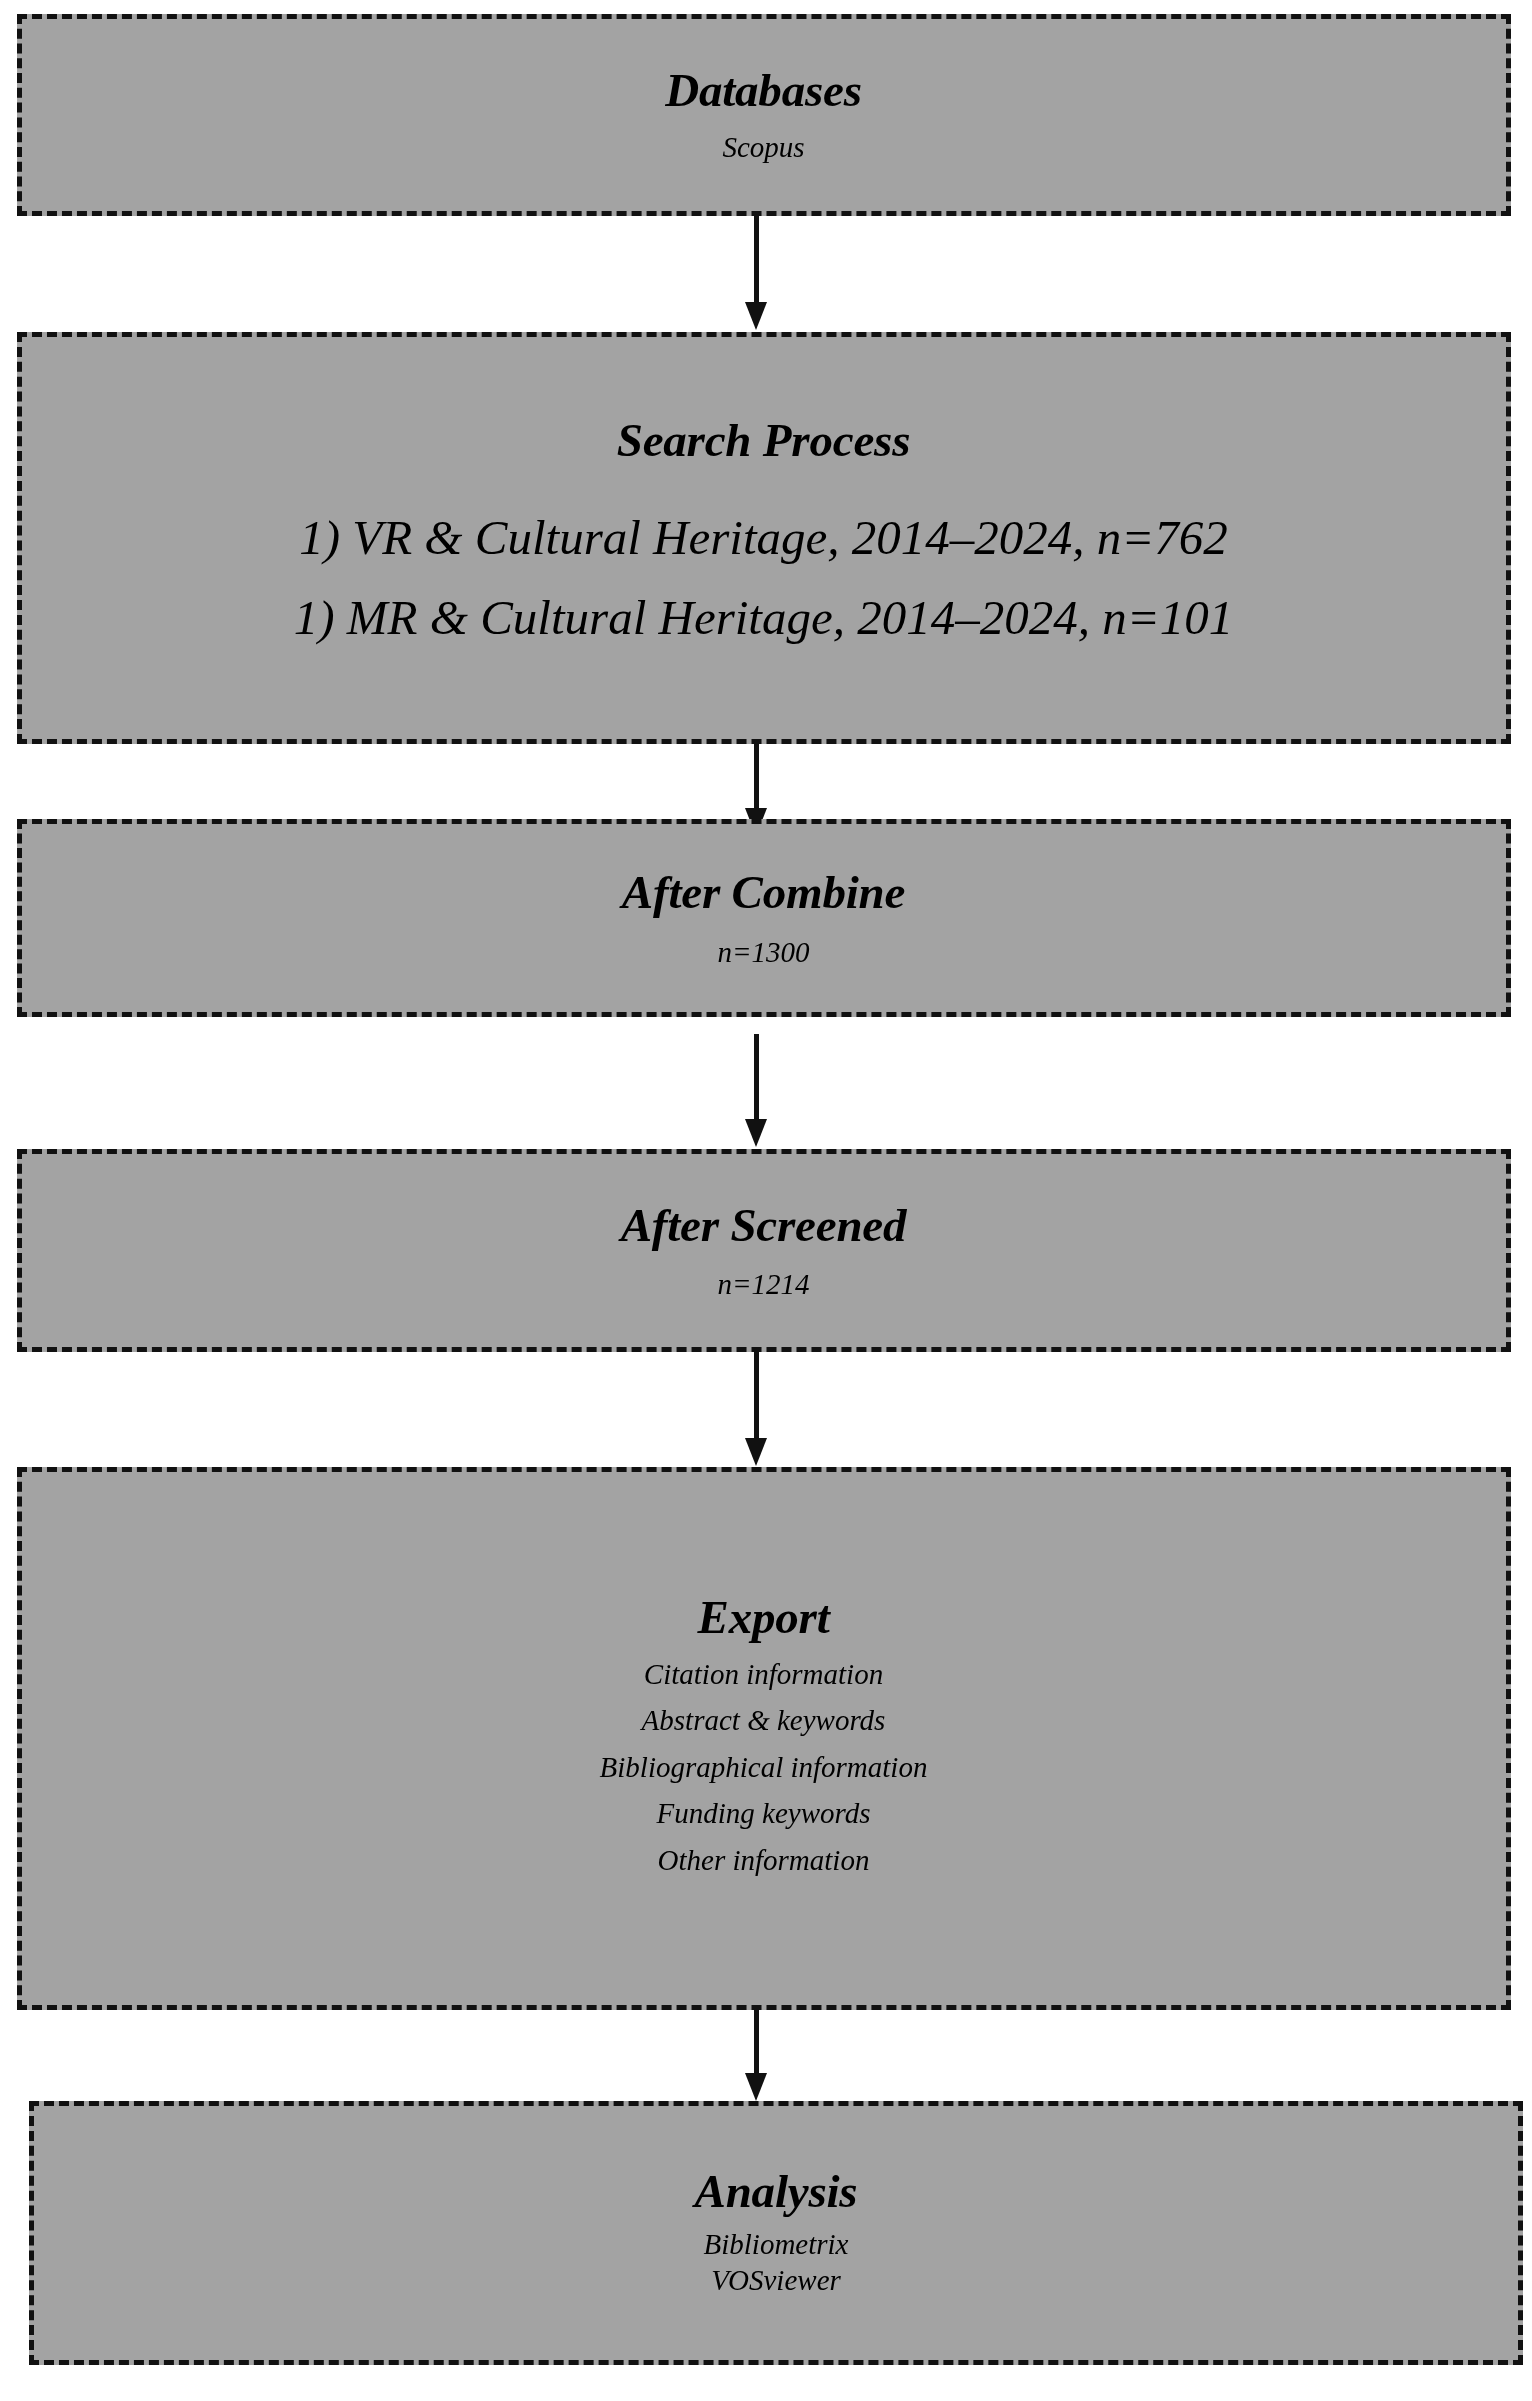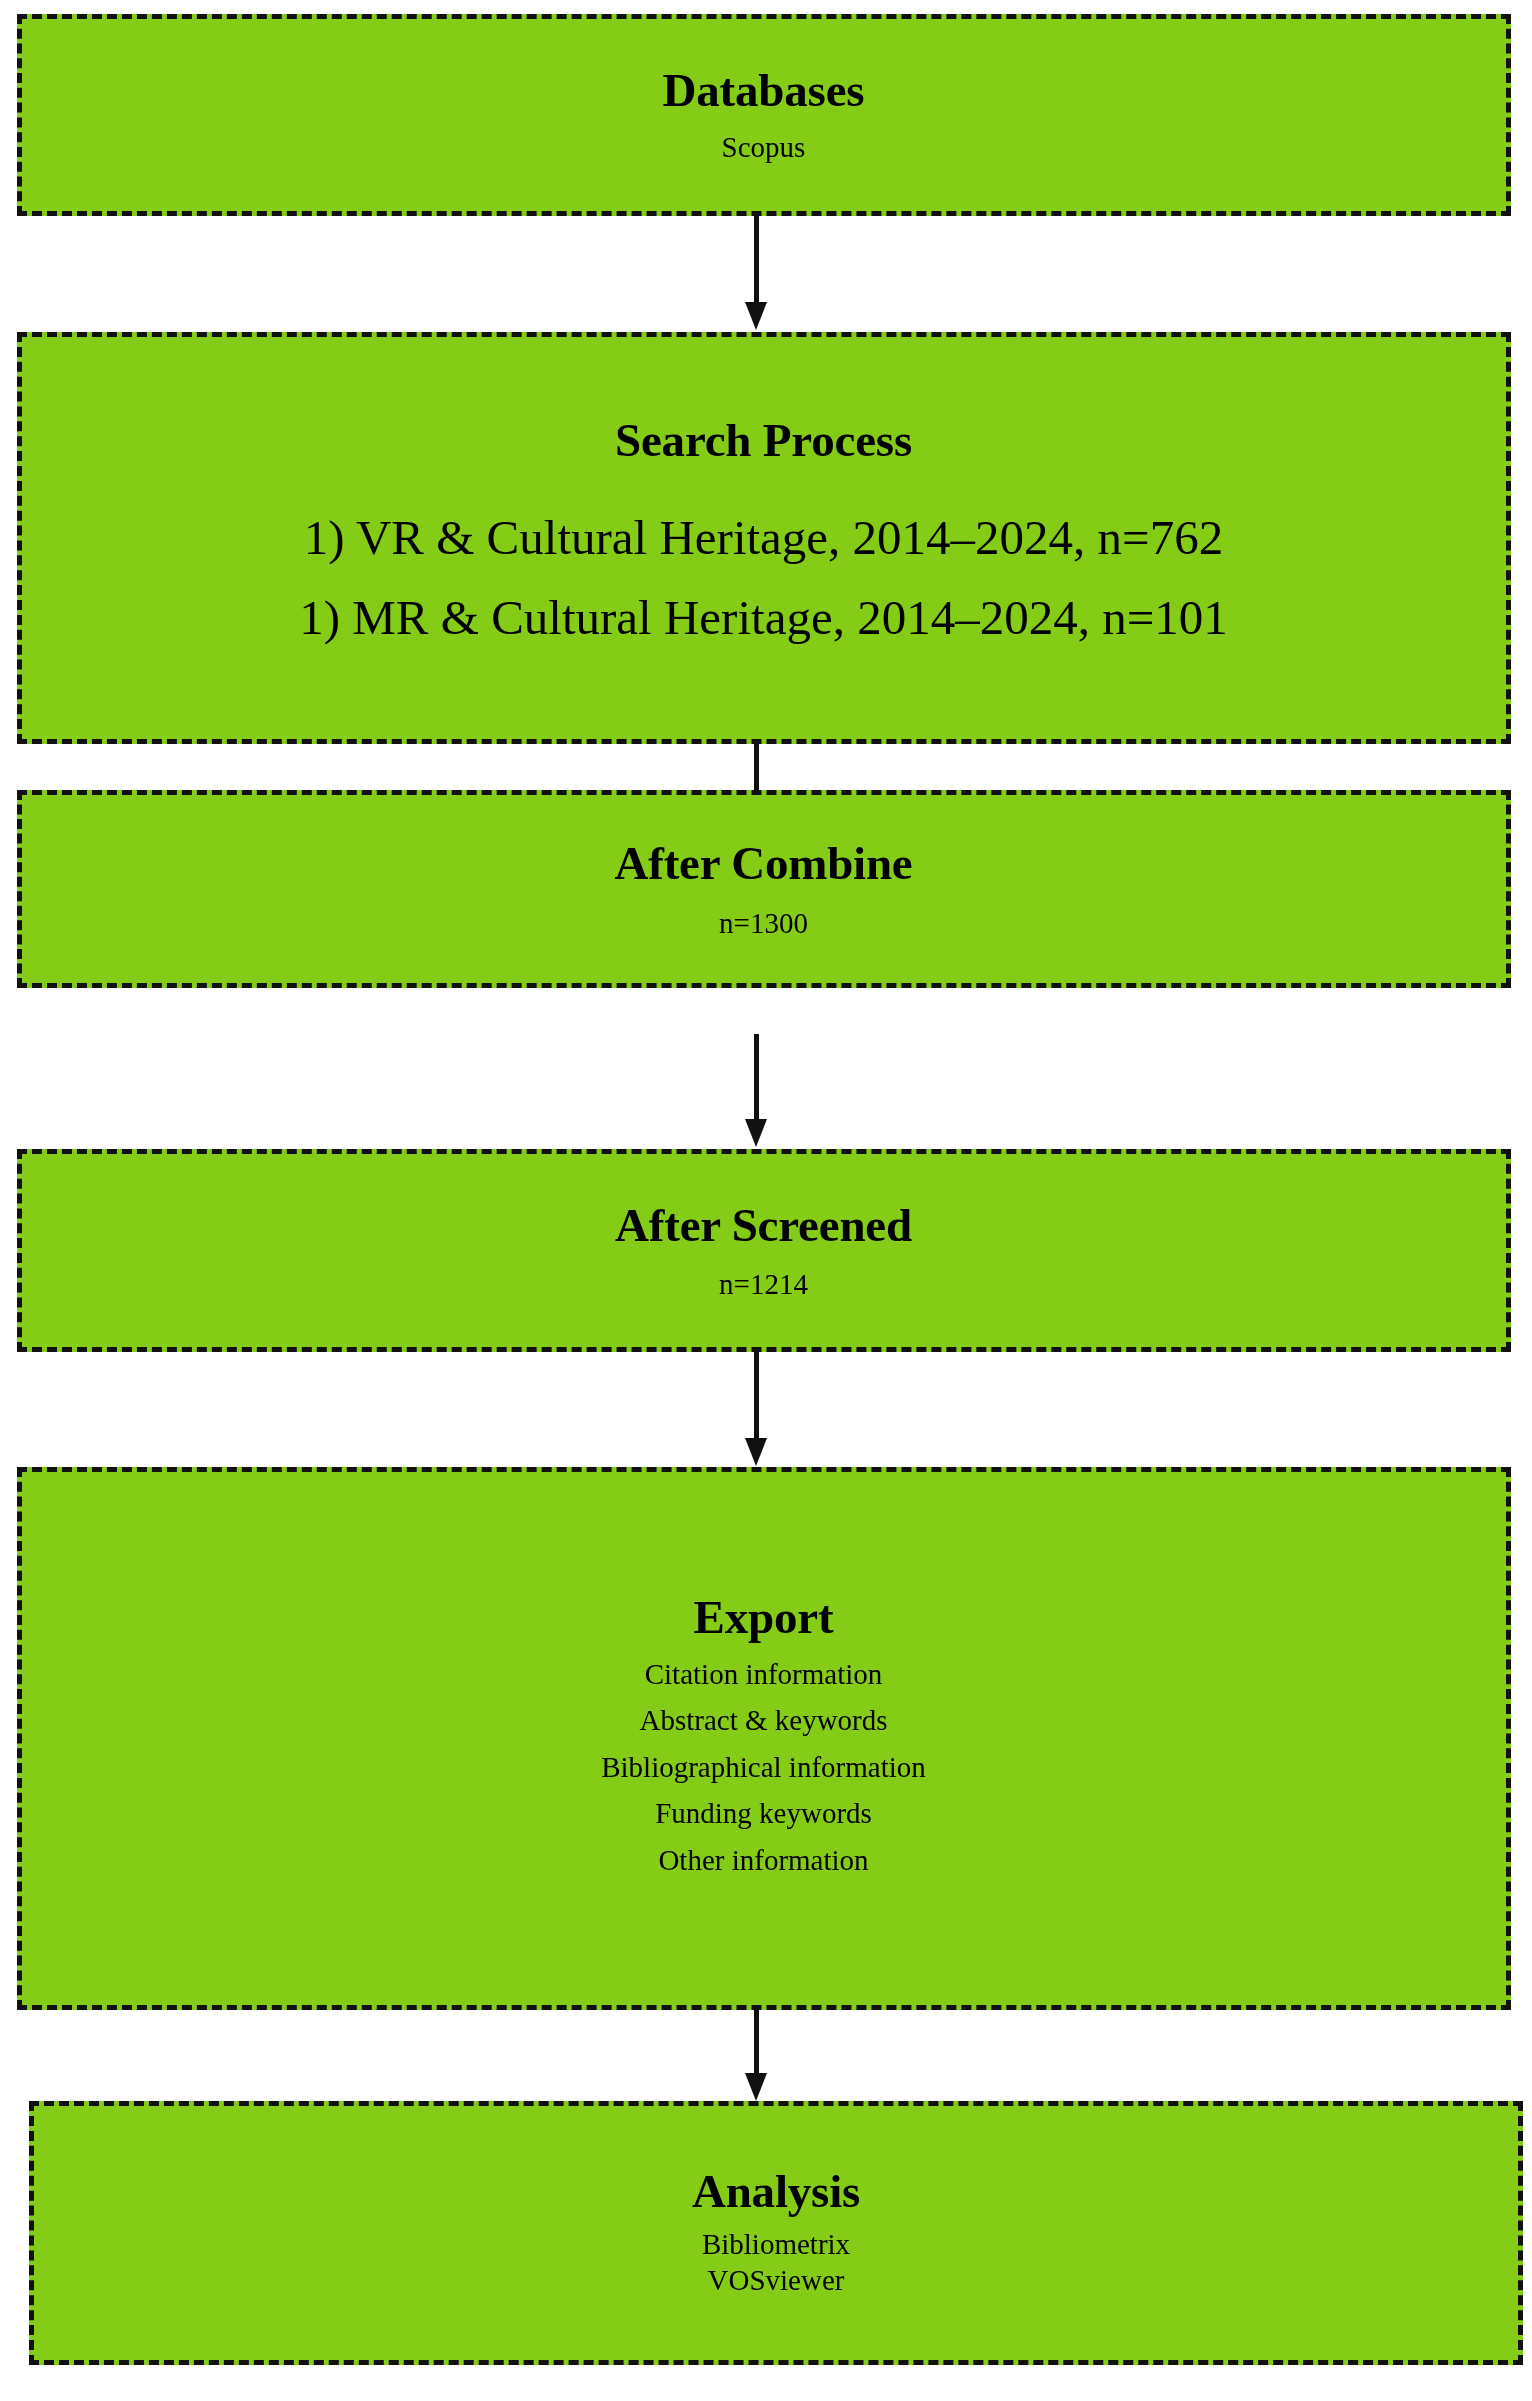--- a/index.html
+++ b/index.html
@@ -23,47 +23,48 @@
     top: 0;
     width: 1533px;
     height: 2401px;
   }
 
   
   .flow-box {
     position: absolute;
     box-sizing: border-box;
     border: 5.2px dashed #111111;
-    background: #84cc16;
+    background: #a3a3a3;
     display: flex;
     flex-direction: column;
     align-items: center;
     justify-content: center;
     text-align: right;
+    font-style: italic;
   }
 
   .box-title {
     font-weight: bold;
     font-size: 47px;
     line-height: 1.02;
     letter-spacing: -0.2px;
     white-space: nowrap;
   }
 
   .box-line {
     font-weight: normal;
     font-size: 29px;
     line-height: 1.04;
     white-space: nowrap;
   }
 
   
   #box-databases      { left: 16.5px;  top: 13.5px;   width: 1494px; height: 202px; }
   #box-search-process { left: 16.5px;  top: 332px;  width: 1494px; height: 412px; }
-  #box-after-combine  { left: 16.5px;  top: 790px; width: 1494px; height: 198px; }
+  #box-after-combine  { left: 16.5px;  top: 819px; width: 1494px; height: 198px; }
   #box-after-screened { left: 16.5px;  top: 1149px; width: 1494px; height: 203px; }
   #box-export         { left: 16.5px;  top: 1467px; width: 1494px; height: 543px; }
   #box-analysis       { left: 29px;  top: 2101px; width: 1494px; height: 264px; }
 
   
   #box-databases .box-title   { margin-bottom: 16.5px; }
 
   #box-search-process .box-title { margin-bottom: 33px; }
   #box-search-process .box-line  { margin: 15px 0; font-size: 49px; }
 

